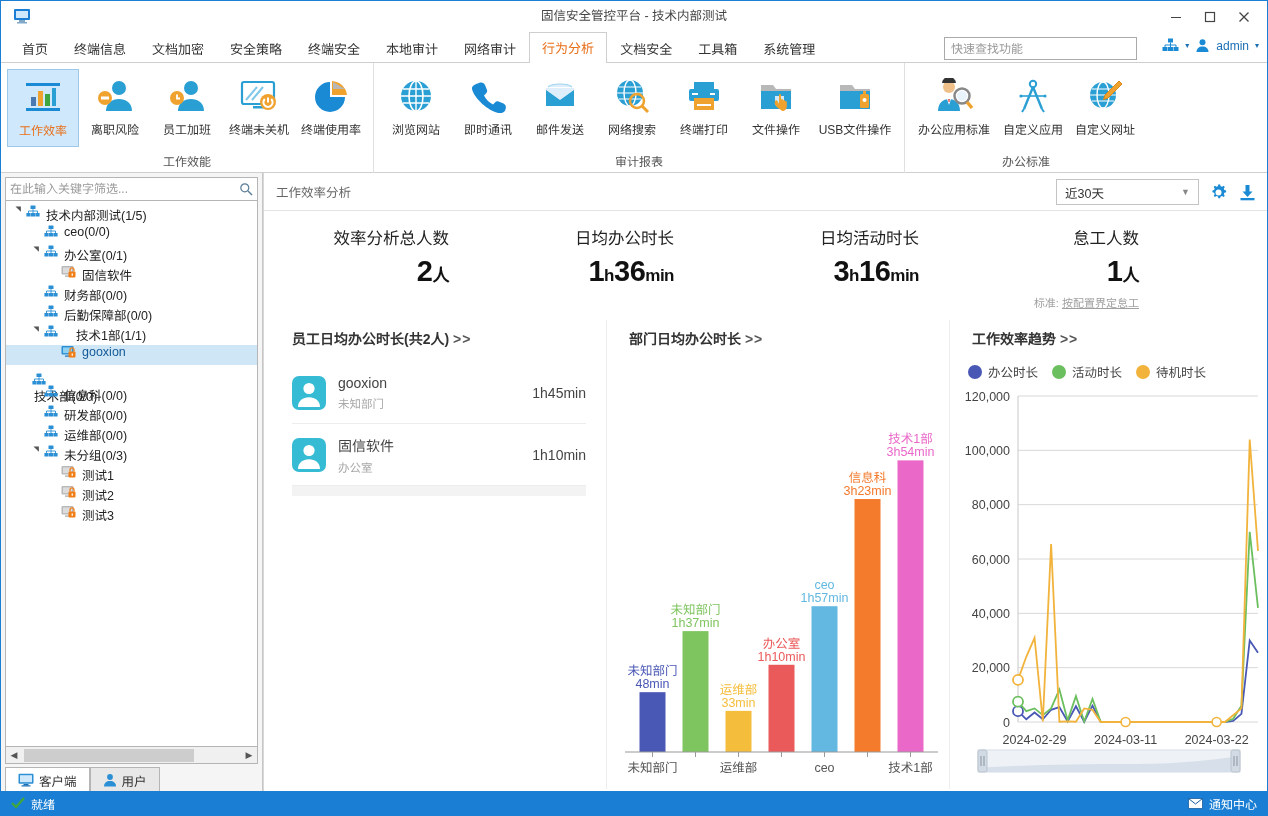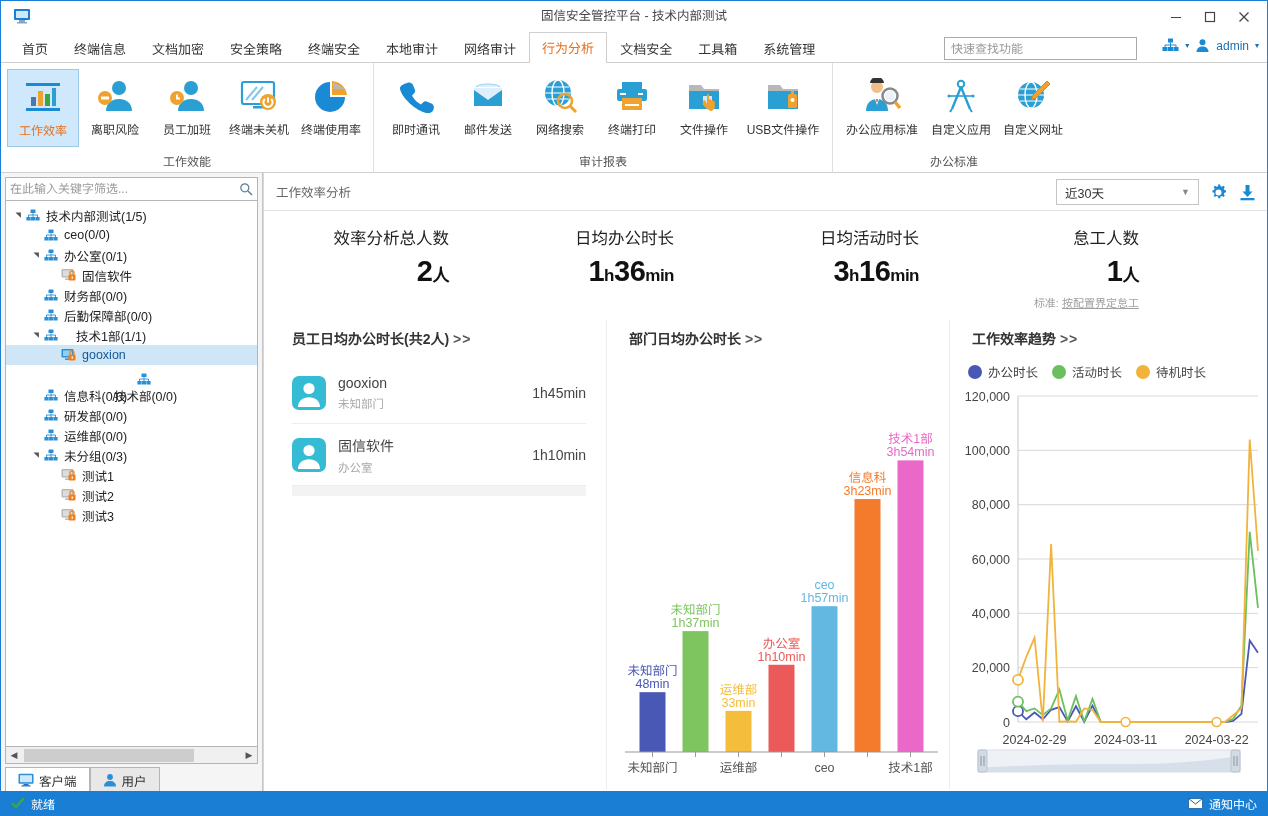--- a/index.html
+++ b/index.html
@@ -64,21 +64,21 @@
   
   .leftpane { width:262px; background:#f5f5f5; border-right:1px solid #c6c6c6;
               display:flex; flex-direction:column; padding:4px; }
   .filterbar { height:24px; background:#fff; border:1px solid #b5b5b5;
                display:flex; align-items:center; padding:0 4px; }
   .filterbar input { flex:1; border:none; outline:none; font-size:12px; color:#888;
                      font-family:"Liberation Sans","DejaVu Sans",sans-serif; }
   .filterbar input::placeholder { color:#9a9a9a; }
   .tree { flex:1; background:#fff; border:1px solid #b5b5b5; border-top:none;
           overflow:hidden; padding-top:4px; }
-  .tnode { display:flex; align-items:center; height:20px; padding-left:4px;
+  .tnode { display:flex; align-items:flex-start; height:20px; padding-left:4px;
            font-size:12.5px; color:#222; white-space:nowrap; }
   .tnode.sel { background:#cfe6f7; }
   .tnode .arrow { width:12px; text-align:center; font-size:7px; color:#555; }
   .tnode .arrow.hidden { visibility:hidden; }
   .tnode .ticon { width:18px; display:flex; align-items:center; justify-content:center; }
   .tnode.sel .tlabel { color:#145a96; }
   .hscroll { height:17px; background:#f0f0f0; border:1px solid #b5b5b5;
              border-top:none; display:flex; align-items:center; }
   .hs-arrow { width:16px; text-align:center; font-size:9px; color:#555; }
   .hs-track { flex:1; height:15px; background:#f0f0f0; position:relative; }
@@ -282,20 +282,30 @@
       <path d="M22 4 L34 11 L22 11 Z" fill="#b7b7b7"></path>
               </svg>
             </div>
             <div class="lbl">终端使用率</div>
           </div>
         </div>
         <div class="gtitle">工作效能</div>
       </div>
       <div class="rgroup">
         <div class="rrow">
+          <div class="ritem">
+            <div class="ico">
+              <svg width="36" height="36" viewBox="0 0 36 36">
+      <circle cx="18" cy="18" r="15" fill="#2a9fd4"></circle>
+      <ellipse cx="18" cy="18" rx="7" ry="15" fill="none" stroke="#fff" stroke-width="1.6"></ellipse>
+      <path d="M3 18 h30 M5 11 h26 M5 25 h26 M18 3 v30" stroke="#fff" stroke-width="1.4" fill="none"></path>
+              </svg>
+            </div>
+            <div class="lbl">浏览网站</div>
+          </div>
           <div class="ritem">
             <div class="ico">
               <svg width="36" height="36" viewBox="0 0 36 36">
       <path d="M9 5 c3-1 5 0 6 2 l2 5 c.5 1.5 0 2.5-1 3.5 l-2 2 c2 4 5 7 9 9 l2-2 c1-1 2-1.5 3.5-1 l5 2 c2 1 3 3 2 6 -1 3-4 4-7 3.5 C18 33 4 20 2 11 1.5 8 5.5 6 9 5z" fill="#1a8ad4"></path>
               </svg>
             </div>
             <div class="lbl">即时通讯</div>
           </div>
           <div class="ritem">
             <div class="ico">

